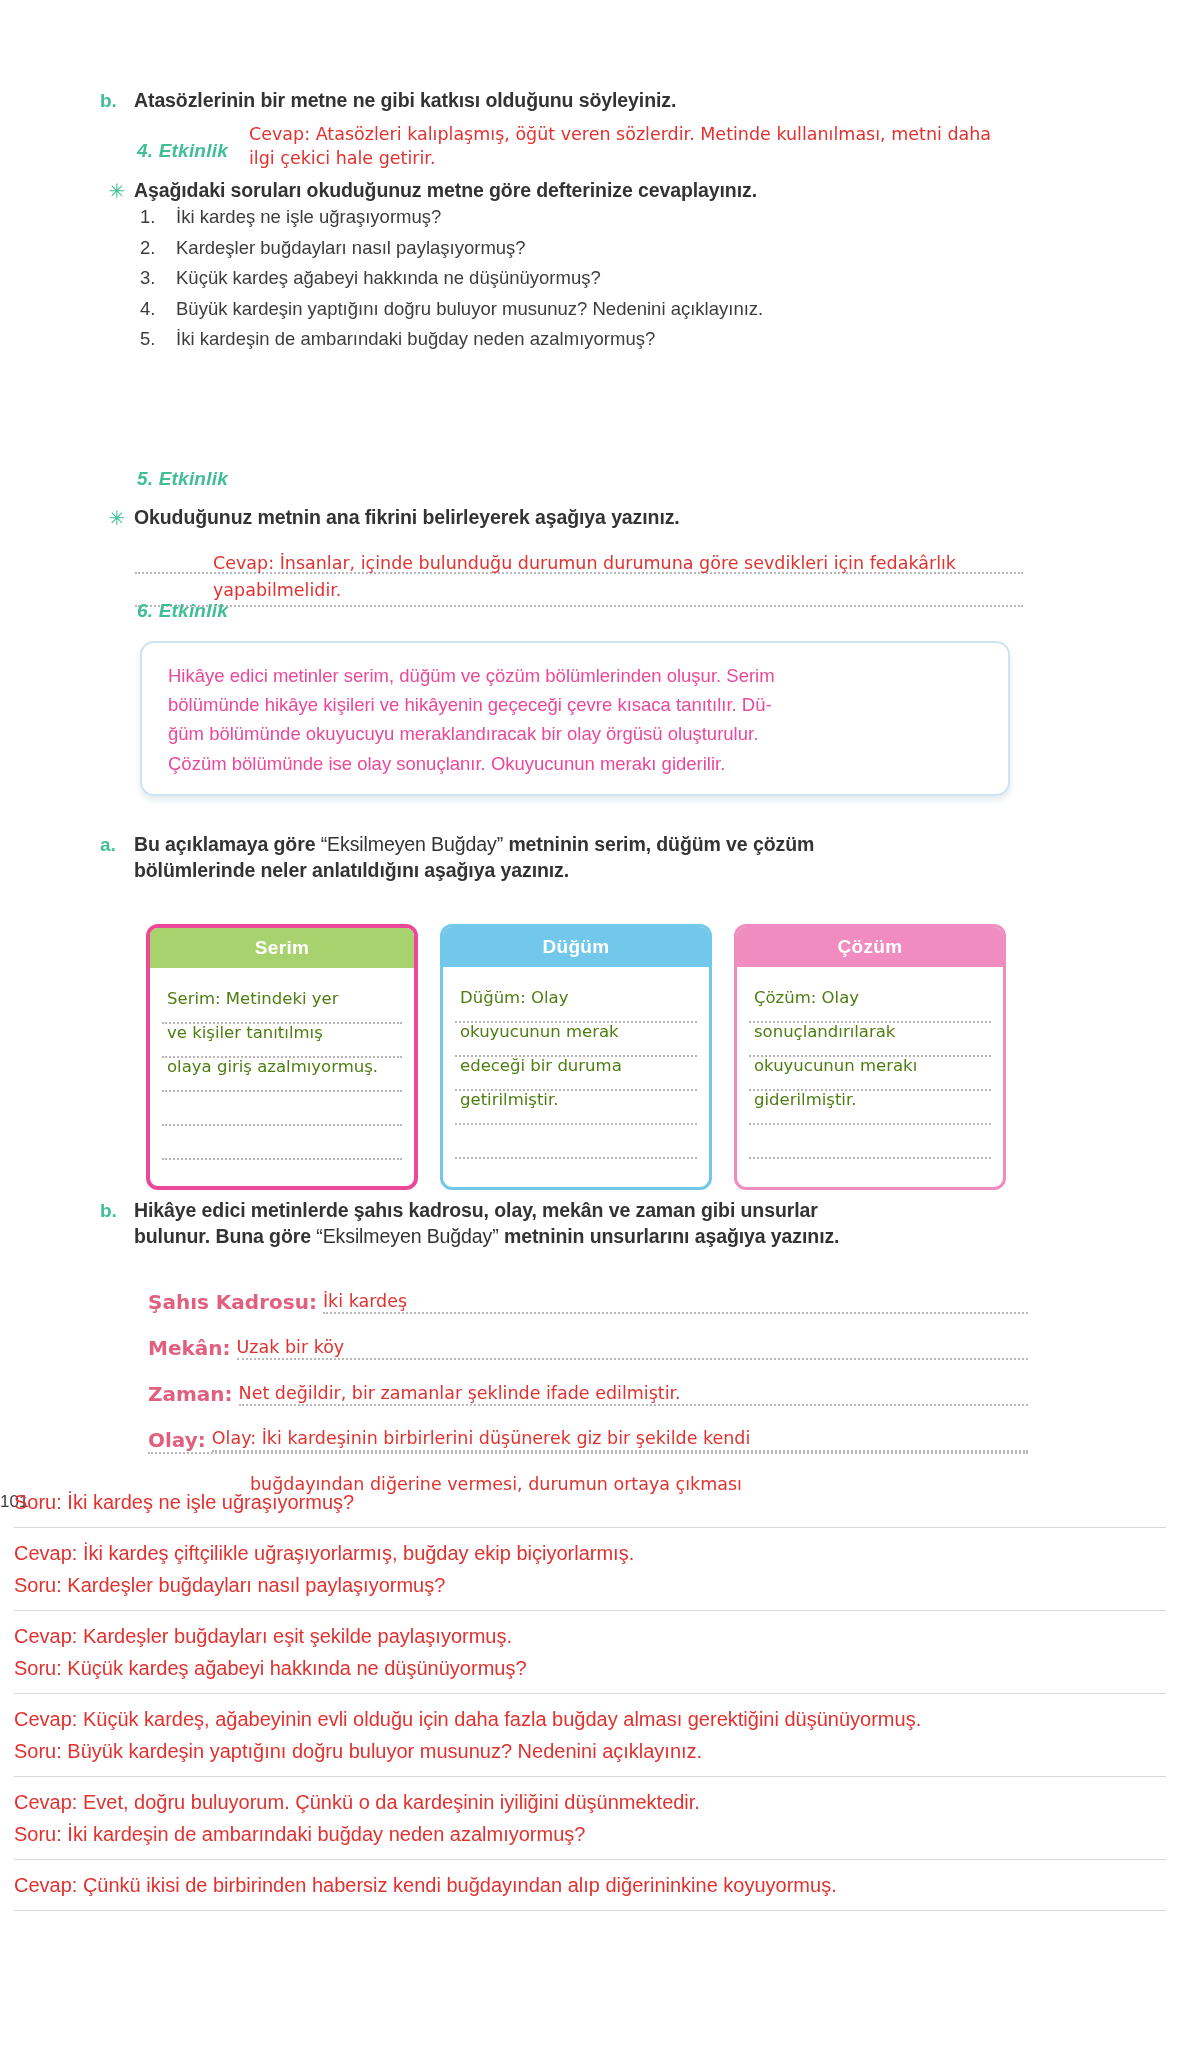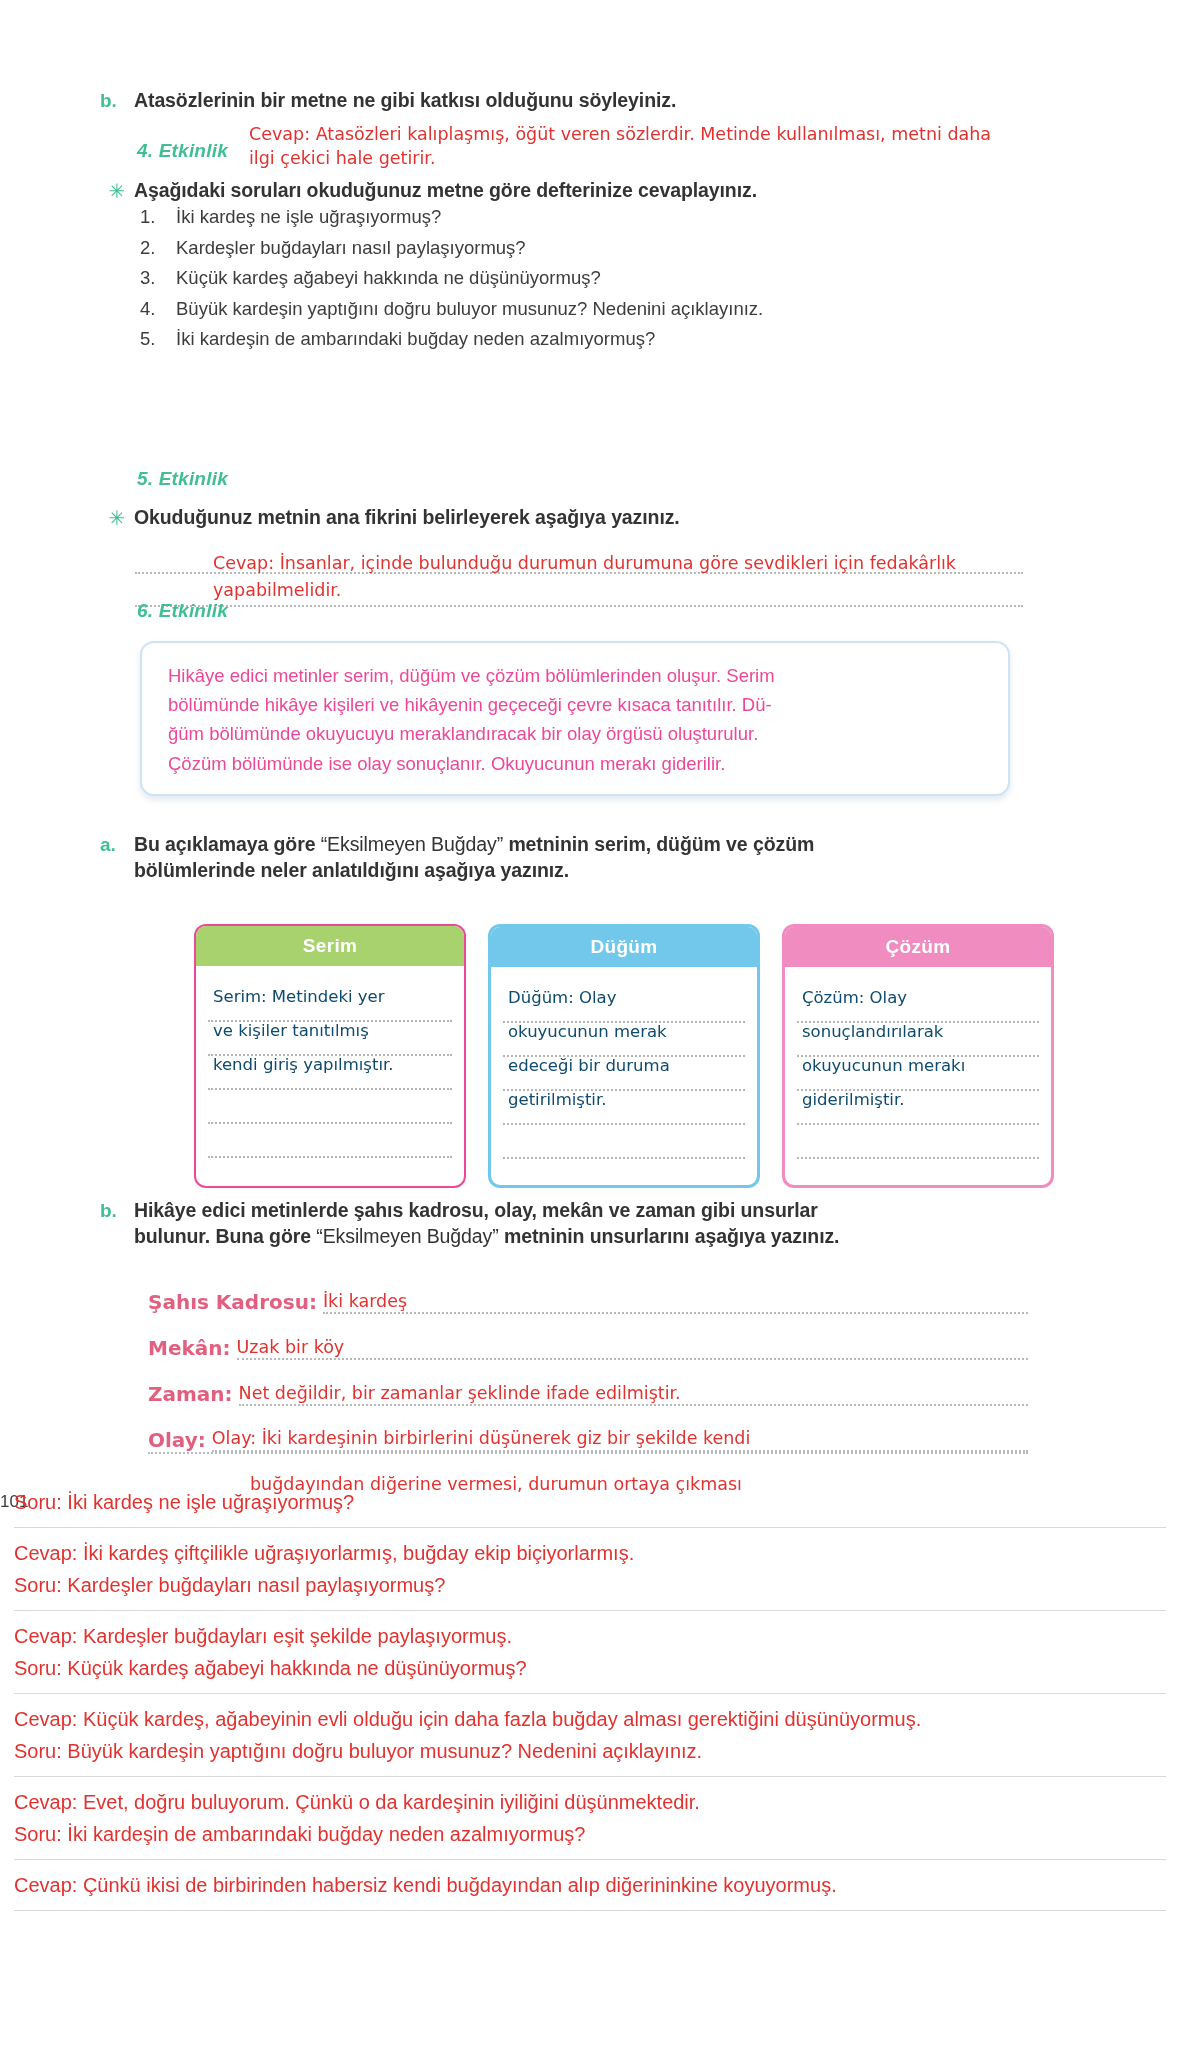--- a/index.html
+++ b/index.html
@@ -136,25 +136,25 @@
   }
   .card .lines div {
     border-bottom: 2px dotted #b5b5b5;
     height: 34px;
   }
   .card .txt {
     position: relative;
     z-index: 2;
     font-size: 16.5px;
     line-height: 34px;
-    color: #0c4a6e;
+    color: #4d7c0f;
     font-family: "DejaVu Sans", sans-serif;
   }
 
-  .card.serim { border: 2px solid #ec4899; margin-left: 48px; }
+  .card.serim { border: 4px solid #ec4899; }
   .card.serim .head { background: #a8d26d; }
   .card.dugum { border: 3px solid #72c8ea; }
   .card.dugum .head { background: #72c8ea; }
   .card.cozum { border: 3px solid #f08cc0; }
   .card.cozum .head { background: #f08cc0; }
 
   
   .fillrow { display: flex; align-items: flex-end; }
   .fill-label {
     color: #e2607f;
@@ -295,21 +295,21 @@
         <div class="lines">
           <div></div>
             <div></div>
             <div></div>
             <div></div>
             <div></div>
         </div>
         <div class="txt">
           <div>Serim: Metindeki yer</div>
           <div>ve kişiler tanıtılmış</div>
-          <div>kendi giriş yapılmıştır.</div>
+          <div>olaya giriş azalmıyormuş.</div>
         </div>
       </div>
     </div>
 
     <div class="card dugum">
       <div class="head">Düğüm</div>
       <div class="body">
         <div class="lines">
           <div></div>
             <div></div>

